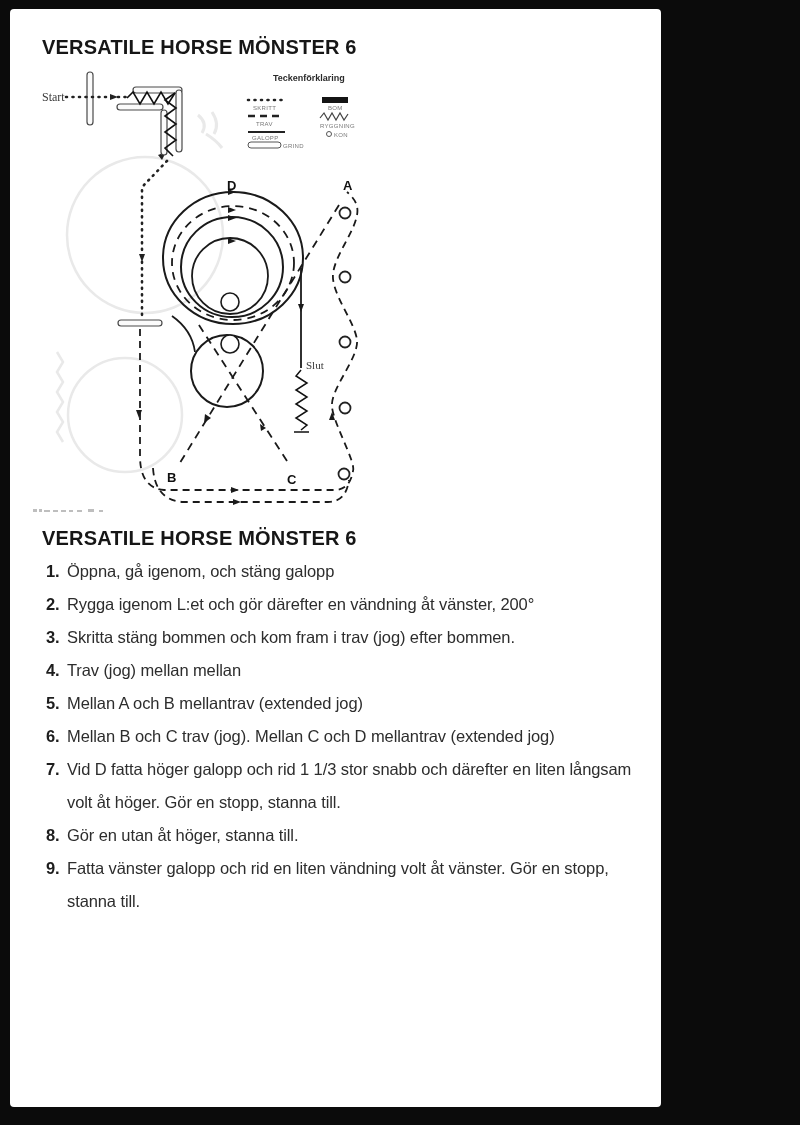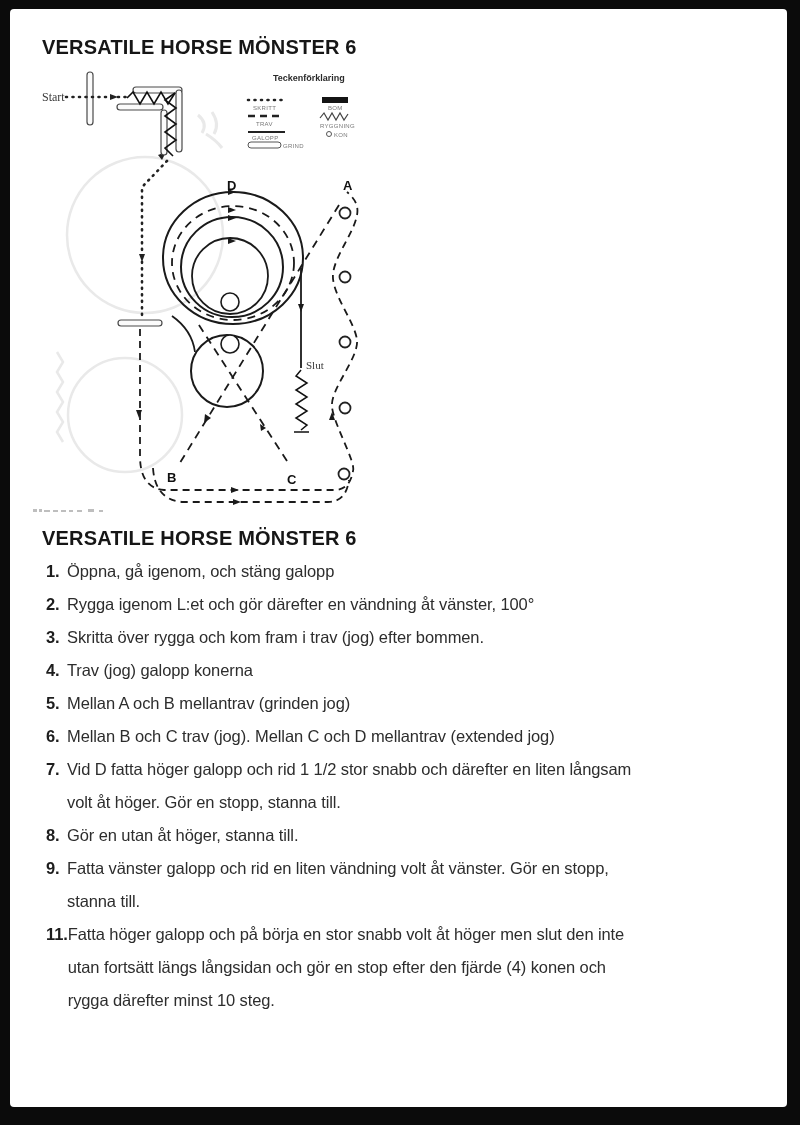--- a/index.html
+++ b/index.html
@@ -2,21 +2,21 @@
 <html><head>
 <meta charset="utf-8">
 <style>
   html,body{margin:0;padding:0;}
   body{
     width:800px;height:1125px;position:relative;
     background:#0b0b0b;
     font-family:"Liberation Sans",sans-serif;
   }
   .page{
-    position:absolute;left:10px;top:9px;width:777px;height:1098px;
+    position:absolute;left:10px;top:9px;width:651px;height:1098px;
     background:#ffffff;border-radius:4px;
   }
   .title{
     position:absolute;left:32px;
     font-size:20px;font-weight:700;color:#161616;letter-spacing:.2px;
     white-space:nowrap;
   }
   #title-top{top:27px;}
   #title-list{top:518px;}
   .diagram-svg{position:absolute;left:20px;top:51px;}
@@ -176,53 +176,47 @@
 
   <div id="title-list" class="title">VERSATILE HORSE MÖNSTER 6</div>
 
   <ul class="instructions">
     <li>
         <span class="num">1.</span>
         <span class="txt">Öppna, gå igenom, och stäng galopp</span>
       </li>
     <li>
         <span class="num">2.</span>
-        <span class="txt">Rygga igenom L:et och gör därefter en vändning åt vänster, 100°</span>
+        <span class="txt">Rygga igenom L:et och gör därefter en vändning åt vänster, 200°</span>
       </li>
     <li>
         <span class="num">3.</span>
-        <span class="txt">Skritta över rygga och kom fram i trav (jog) efter bommen.</span>
+        <span class="txt">Skritta stäng bommen och kom fram i trav (jog) efter bommen.</span>
       </li>
     <li>
         <span class="num">4.</span>
-        <span class="txt">Trav (jog) galopp konerna</span>
+        <span class="txt">Trav (jog) mellan mellan</span>
       </li>
     <li>
         <span class="num">5.</span>
-        <span class="txt">Mellan A och B mellantrav (grinden jog)</span>
+        <span class="txt">Mellan A och B mellantrav (extended jog)</span>
       </li>
     <li>
         <span class="num">6.</span>
         <span class="txt">Mellan B och C trav (jog). Mellan C och D mellantrav (extended jog)</span>
       </li>
     <li>
         <span class="num">7.</span>
-        <span class="txt">Vid D fatta höger galopp och rid 1 1/2 stor snabb och därefter en liten långsam
+        <span class="txt">Vid D fatta höger galopp och rid 1 1/3 stor snabb och därefter en liten långsam
 volt åt höger. Gör en stopp, stanna till.</span>
       </li>
     <li>
         <span class="num">8.</span>
         <span class="txt">Gör en utan åt höger, stanna till.</span>
       </li>
     <li>
         <span class="num">9.</span>
         <span class="txt">Fatta vänster galopp och rid en liten vändning volt åt vänster. Gör en stopp,
 stanna till.</span>
       </li>
-    <li>
-        <span class="num">11.</span>
-        <span class="txt">Fatta höger galopp och på börja en stor snabb volt åt höger men slut den inte
-utan fortsätt längs långsidan och gör en stop efter den fjärde (4) konen och
-rygga därefter minst 10 steg.</span>
-      </li>
   </ul>
 
 </div>
 
 </body></html>

